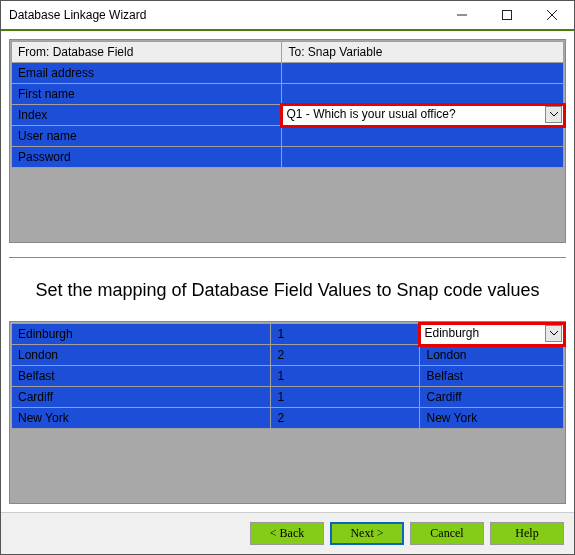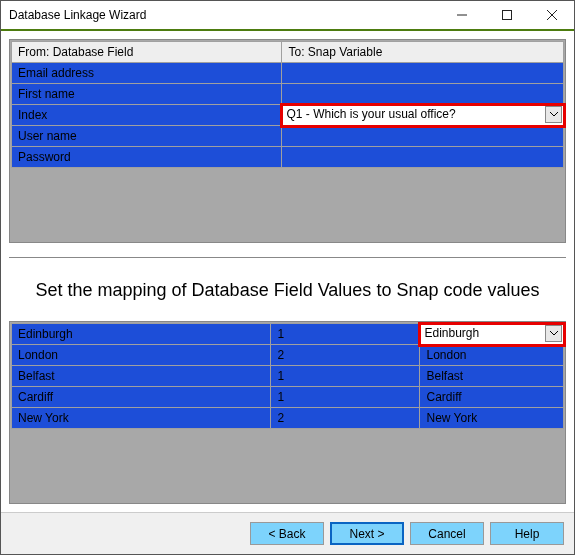--- a/index.html
+++ b/index.html
@@ -97,24 +97,25 @@
     align-items: center;
     gap: 6px;
     padding: 0 10px;
     background: #f0f0f0;
     border-top: 1px solid #ccc;
   }
   .btn {
     min-width: 74px;
     height: 23px;
     border: 1px solid #999;
-    background: #7dd3fc;
+    background: #84cc16;
     font-size: 12px;
     display: flex; align-items: center; justify-content: center;
     padding: 0 10px;
+    font-family: Liberation Serif, serif;
   }
   .btn-primary {
     border: 1px solid #0a64c2;
     outline: 1px solid #0a64c2;
     outline-offset: -2px;
   }
   .col-from { width: 49%; }
   .col-to   { width: 51%; }
   .col-dbv  { width: 47%; }
   .col-cnt  { width: 27%; }

